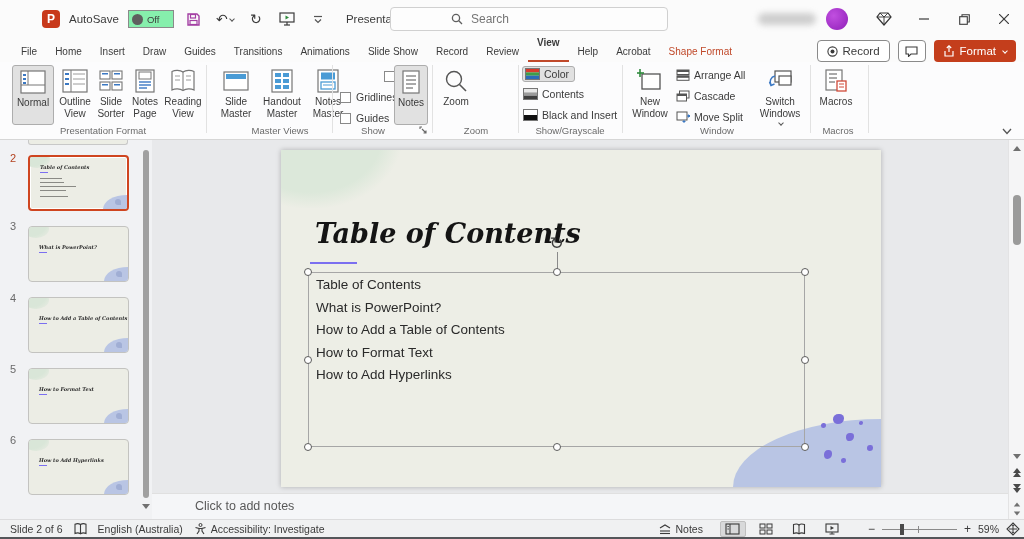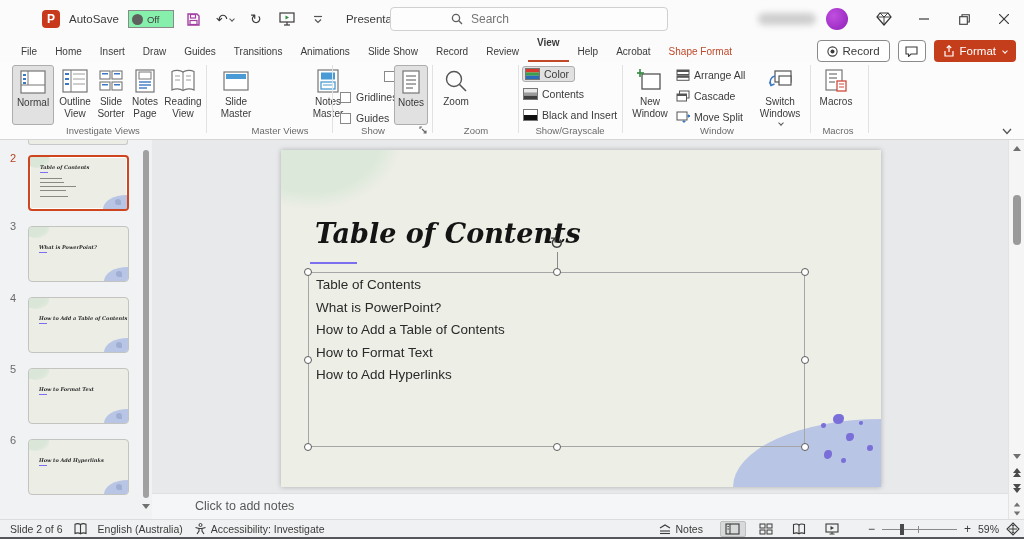--- a/index.html
+++ b/index.html
@@ -255,29 +255,41 @@
     <svg width="26" height="24" viewBox="0 0 26 24">
         <path d="M13 3 C10 1 5 1 2 2.5 V21 C5 19.5 10 19.5 13 21.5 C16 19.5 21 19.5 24 21 V2.5 C21 1 16 1 13 3 Z" fill="#fff" stroke="#767676" stroke-width="1.2"></path>
         <line x1="13" y1="3" x2="13" y2="21" stroke="#767676"></line>
         <line x1="5" y1="7" x2="10" y2="7" stroke="#9c9c9c"></line>
         <line x1="5" y1="11" x2="10" y2="11" stroke="#9c9c9c"></line>
         <line x1="16" y1="7" x2="21" y2="7" stroke="#9c9c9c"></line>
         <line x1="16" y1="11" x2="21" y2="11" stroke="#9c9c9c"></line>
       </svg>
     <span class="lbl">Reading View</span>
   </div>
-  <div class="grp-label" style="left:8px; width:190px;">Investigate Views</div>
+  <div class="grp-label" style="left:8px; width:190px;">Presentation Format</div>
   <div class="rsep" style="left:206px;"></div>
 
   <div class="bigbtn" style="left:216px; width:40px;">
     <svg width="26" height="24" viewBox="0 0 26 24">
         <rect x="1" y="3" width="24" height="18" fill="#fff" stroke="#767676" stroke-width="1.2"></rect>
         <rect x="3" y="5" width="20" height="5" fill="#4a9bd5"></rect>
       </svg>
     <span class="lbl">Slide Master</span>
+  </div>
+  <div class="bigbtn" style="left:258px; width:48px;">
+    <svg width="24" height="24" viewBox="0 0 24 24">
+        <rect x="2" y="1" width="20" height="22" fill="#fff" stroke="#767676" stroke-width="1.2"></rect>
+        <rect x="5" y="4" width="6" height="4" fill="#4a9bd5"></rect>
+        <rect x="13" y="4" width="6" height="4" fill="#4a9bd5"></rect>
+        <rect x="5" y="10" width="6" height="4" fill="#4a9bd5"></rect>
+        <rect x="13" y="10" width="6" height="4" fill="#4a9bd5"></rect>
+        <rect x="5" y="16" width="6" height="4" fill="#4a9bd5"></rect>
+        <rect x="13" y="16" width="6" height="4" fill="#4a9bd5"></rect>
+      </svg>
+    <span class="lbl">Handout Master</span>
   </div>
   <div class="bigbtn" style="left:308px; width:40px;">
     <svg width="24" height="24" viewBox="0 0 24 24">
         <rect x="2" y="1" width="20" height="22" fill="#fff" stroke="#767676" stroke-width="1.2"></rect>
         <rect x="5" y="3.5" width="14" height="7" fill="#4a9bd5"></rect>
         <rect x="5" y="13" width="14" height="7" fill="none" stroke="#4a9bd5" stroke-width="1.3"></rect>
         <line x1="7" y1="16" x2="17" y2="16" stroke="#4a9bd5"></line>
       </svg>
     <span class="lbl">Notes Master</span>
   </div>

